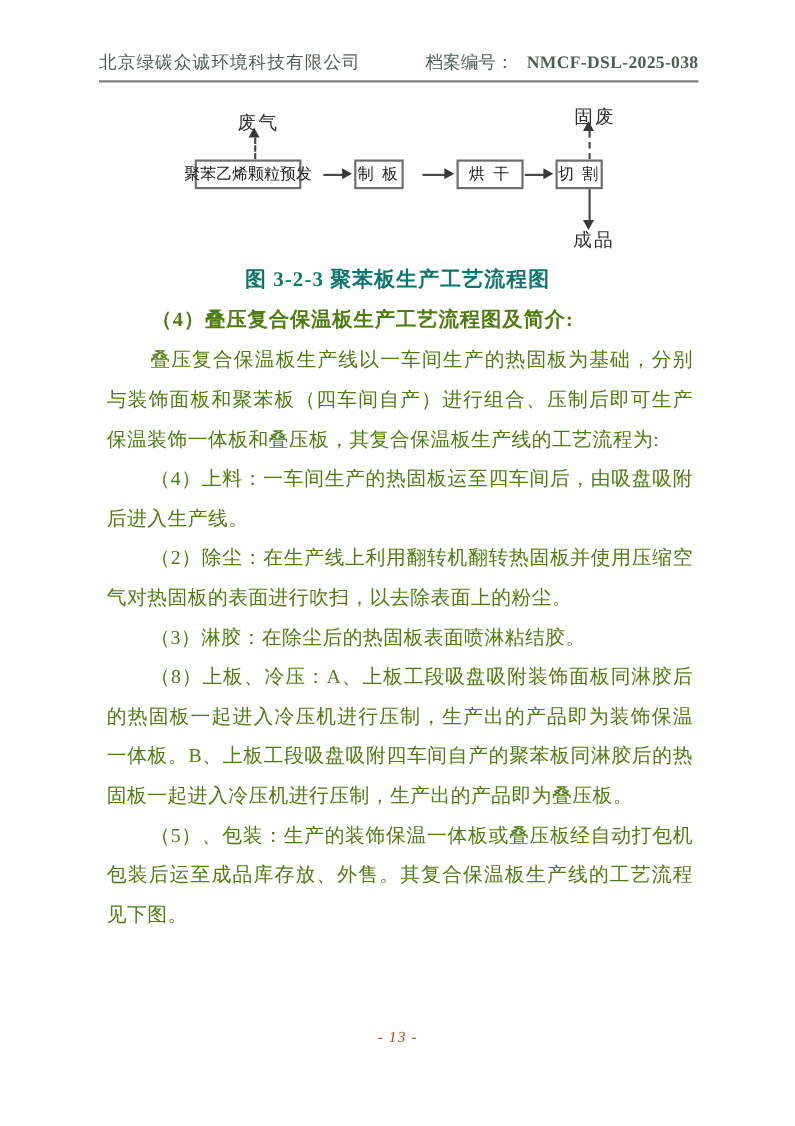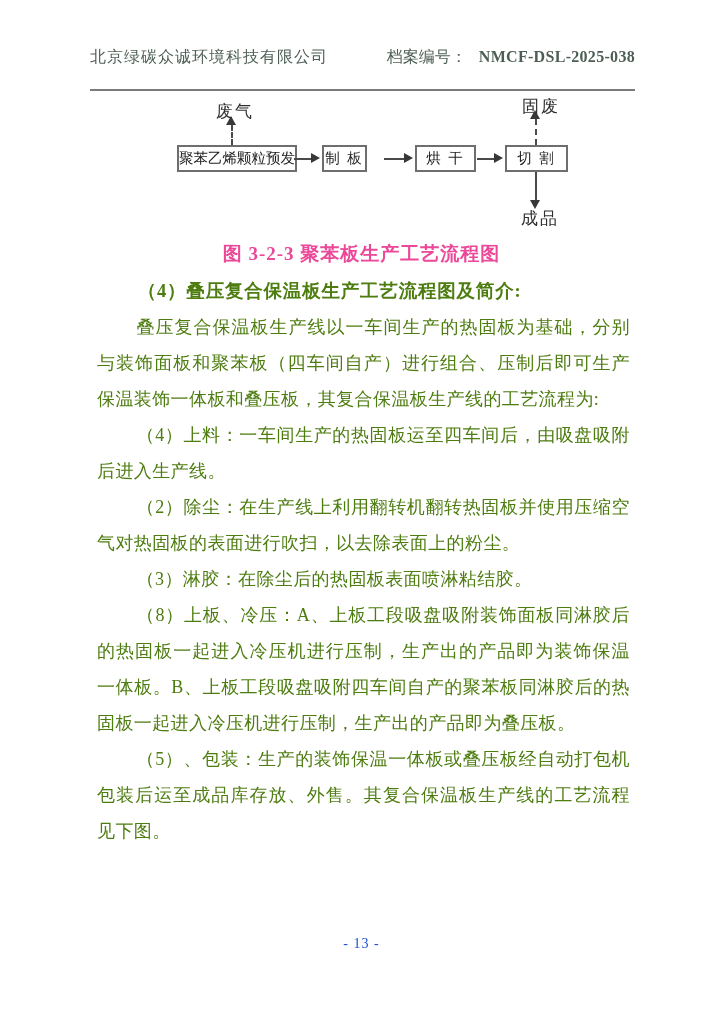--- a/index.html
+++ b/index.html
@@ -5,63 +5,63 @@
 <style>
   html,body{margin:0;padding:0;background:#ffffff;}
   .page{
     position:relative;width:723px;height:1024px;background:#fff;overflow:hidden;
     font-family:"Liberation Serif","DejaVu Serif",serif;color:#2b2b2b;
   }
   
   .hdr{
     position:absolute;left:90px;top:47px;width:545px;
     display:flex;justify-content:space-between;align-items:baseline;
-    border-bottom:2px solid #7b7b7b;padding-bottom:21px;
+    border-bottom:2px solid #7b7b7b;padding-bottom:5px;
     font-size:16px;color:#4d5f55;
   }
   .hdr-company{letter-spacing:1px;}
   .hdr-right{white-space:nowrap;}
   .hdr-num{font-weight:bold;margin-left:12px;letter-spacing:.3px;font-family:Liberation Serif, serif;}
   
   .diagram{position:absolute;left:0;top:95px;width:723px;height:140px;color:#2f2f2f;margin-left:16px;}
   .dlabel{position:absolute;font-size:17px;letter-spacing:2px;white-space:nowrap;}
   .fbox{
     position:absolute;box-sizing:border-box;top:50px;height:27px;
     border:2px solid #6e6e6e;background:#fff;
     display:flex;align-items:center;justify-content:center;
     font-size:14.5px;color:#222;white-space:nowrap;
   }
-  .b1{left:161px;width:120px;}
+  .b1{left:161px;width:97px;}
   .b2{left:306px;width:45px;letter-spacing:2px;}
   .b3{left:399px;width:61px;letter-spacing:2px;}
-  .b4{left:489px;width:63px;letter-spacing:2px;}
+  .b4{left:489px;width:43px;letter-spacing:2px;}
   .hline{position:absolute;top:63px;height:0;border-top:2px solid #4a4a4a;}
   .c1{left:278px;width:18px;}
   .c2{left:368px;width:21px;}
   .c3{left:461px;width:18px;}
   .vdash{position:absolute;width:0;border-left:2px dashed #4a4a4a;}
   .vsolid{position:absolute;width:0;border-left:2px solid #4a4a4a;}
   .arr{position:absolute;width:0;height:0;}
   .arr-right{border-top:5px solid transparent;border-bottom:5px solid transparent;border-left:9px solid #383838;top:58px;}
   .ar1{left:295px;} .ar2{left:388px;} .ar3{left:478px;}
   .arr-up{border-left:5px solid transparent;border-right:5px solid transparent;border-bottom:9px solid #383838;}
   .arr-down{border-left:5px solid transparent;border-right:5px solid transparent;border-top:9px solid #383838;}
   
   .caption{
     position:absolute;top:241px;left:0;width:723px;text-align:center;
-    font-weight:bold;font-size:19px;color:#ec4899;letter-spacing:1px;
+    font-weight:bold;font-size:19px;color:#0f766e;letter-spacing:1px;
   }
   .content{position:absolute;left:97px;top:273px;width:533px;font-size:18px;}
   .content p{
     margin:0;line-height:36px;text-indent:2.2em;text-align:justify;
     letter-spacing:.4px;word-break:break-all;color:#4d7c0f;
   }
   .content p.heading{font-weight:bold;font-size:18.5px;letter-spacing:.8px;}
   
-  .footer{position:absolute;top:936px;left:0;width:723px;text-align:center;font-size:14px;color:#1d4ed8;letter-spacing:1px;}
+  .footer{position:absolute;top:936px;left:0;width:723px;text-align:center;font-size:14px;color:#c2410c;letter-spacing:1px;font-style:italic;}
 </style>
 </head>
 <body>
 
 <div class="page">
 
   <div class="hdr">
     <span class="hdr-company">北京绿碳众诚环境科技有限公司</span>
     <span class="hdr-right">
       <span>档案编号：</span><span class="hdr-num">NMCF-DSL-2025-038</span>

